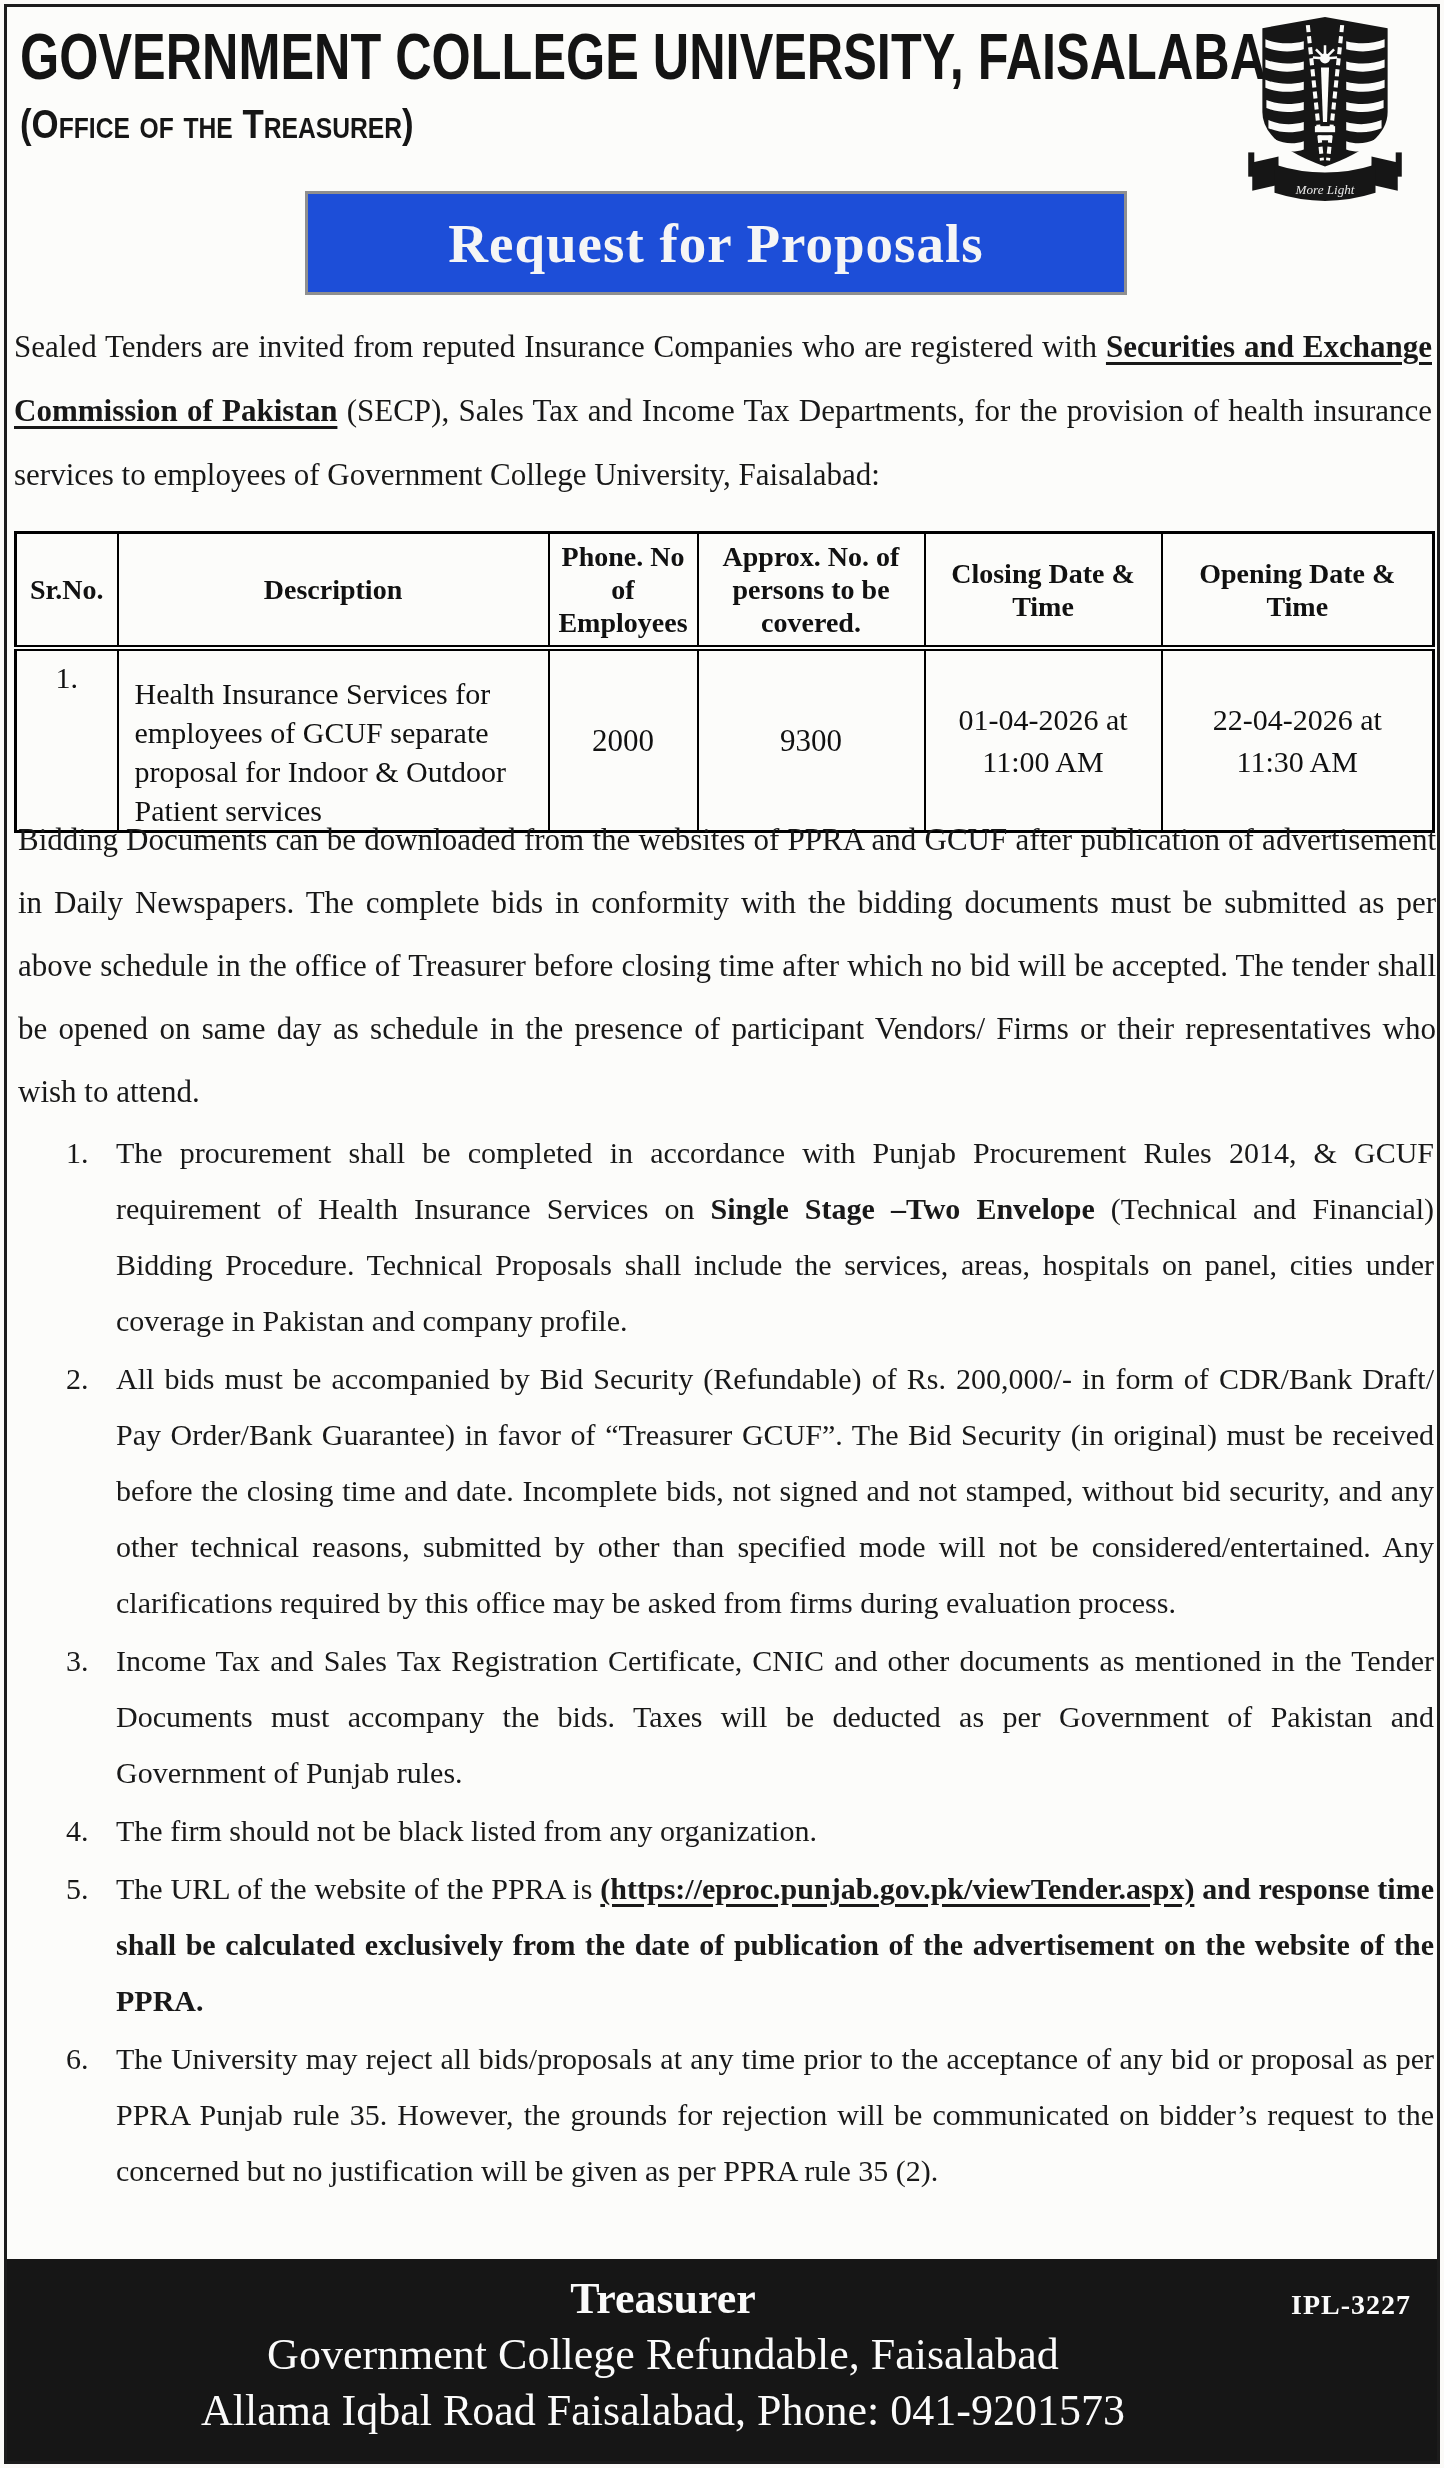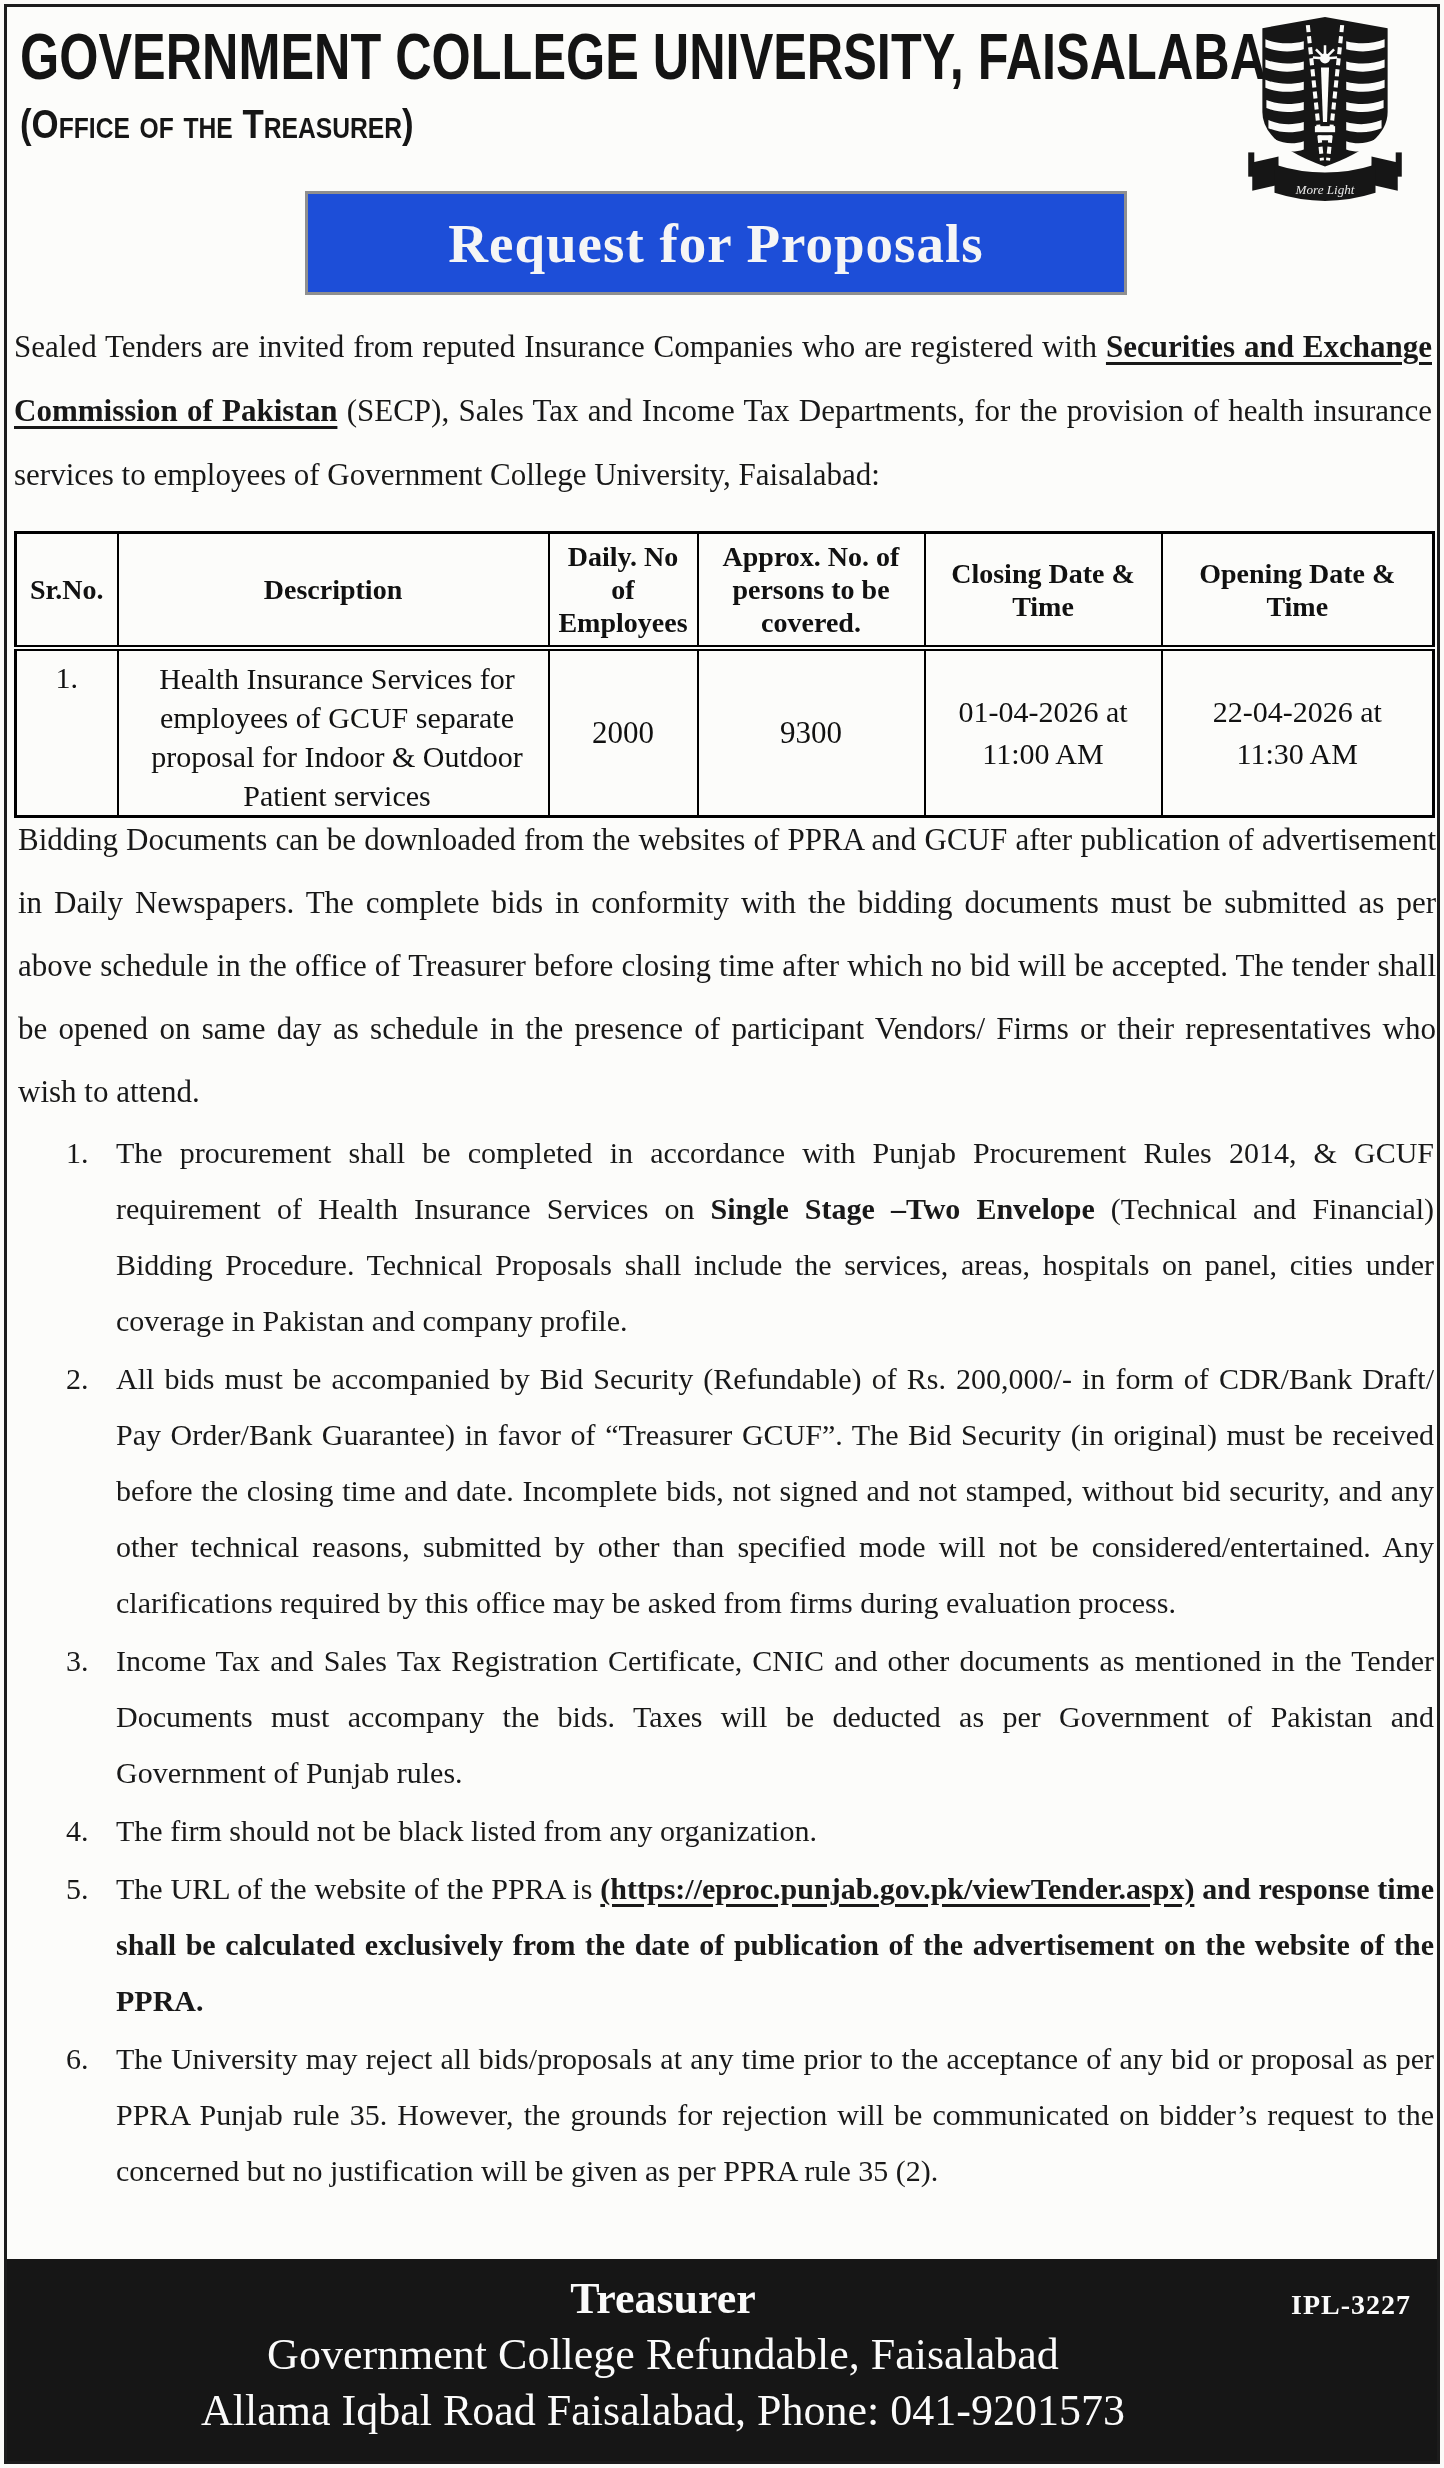--- a/index.html
+++ b/index.html
@@ -58,21 +58,21 @@
     border-collapse:collapse; table-layout:fixed;
     border:3px solid #000; font-family:"Liberation Serif", serif;
   }
   .tender-table th {
     border:2px solid #000; border-bottom:6px double #000;
     font-size:28px; font-weight:700; line-height:1.18; text-align:center;
     vertical-align:middle; padding:6px 6px; height:85px; color:#111;
   }
   .tender-table td { border:2px solid #000; color:#111; }
   .c-sr   { vertical-align:top; text-align:center; font-size:30px; padding-top:10px; height:152px; }
-  .c-desc { vertical-align:top; text-align:center; font-size:30px; line-height:39px; padding:8px 8px 0 16px; }
+  .c-desc { vertical-align:top; text-align:left; font-size:30px; line-height:39px; padding:23px 8px 0 16px; }
   .c-mid  { vertical-align:middle; text-align:center; font-size:31px; }
   .c-date { vertical-align:middle; text-align:center; font-size:30px; line-height:42px; padding:0 16px; }
 
   
   .conditions { position:absolute; left:7px; top:1118px; width:1420px; }
   .cond {
     position:relative; padding-left:102px; box-sizing:border-box;
     font-size:30px; line-height:56px; text-align:justify; color:#191919;
     margin-bottom:2px;
   }
@@ -150,21 +150,21 @@
           <col style="width:431px">
           <col style="width:149px">
         <col style="width:227px">
           <col style="width:237px">
           <col style="width:272px">
       </colgroup>
       <thead>
         <tr>
           <th>Sr.No.</th>
           <th>Description</th>
-          <th>Daily. No of Employees</th>
+          <th>Phone. No of Employees</th>
           <th>Approx. No. of persons to be covered.</th>
           <th>Closing Date &amp; Time</th>
           <th>Opening Date &amp; Time</th>
         </tr>
       </thead>
       <tbody>
         <tr>
           <td class="c-sr">1.</td>
           <td class="c-desc">Health Insurance Services for employees of GCUF separate proposal for Indoor &amp; Outdoor Patient services</td>
           <td class="c-mid">2000</td>

